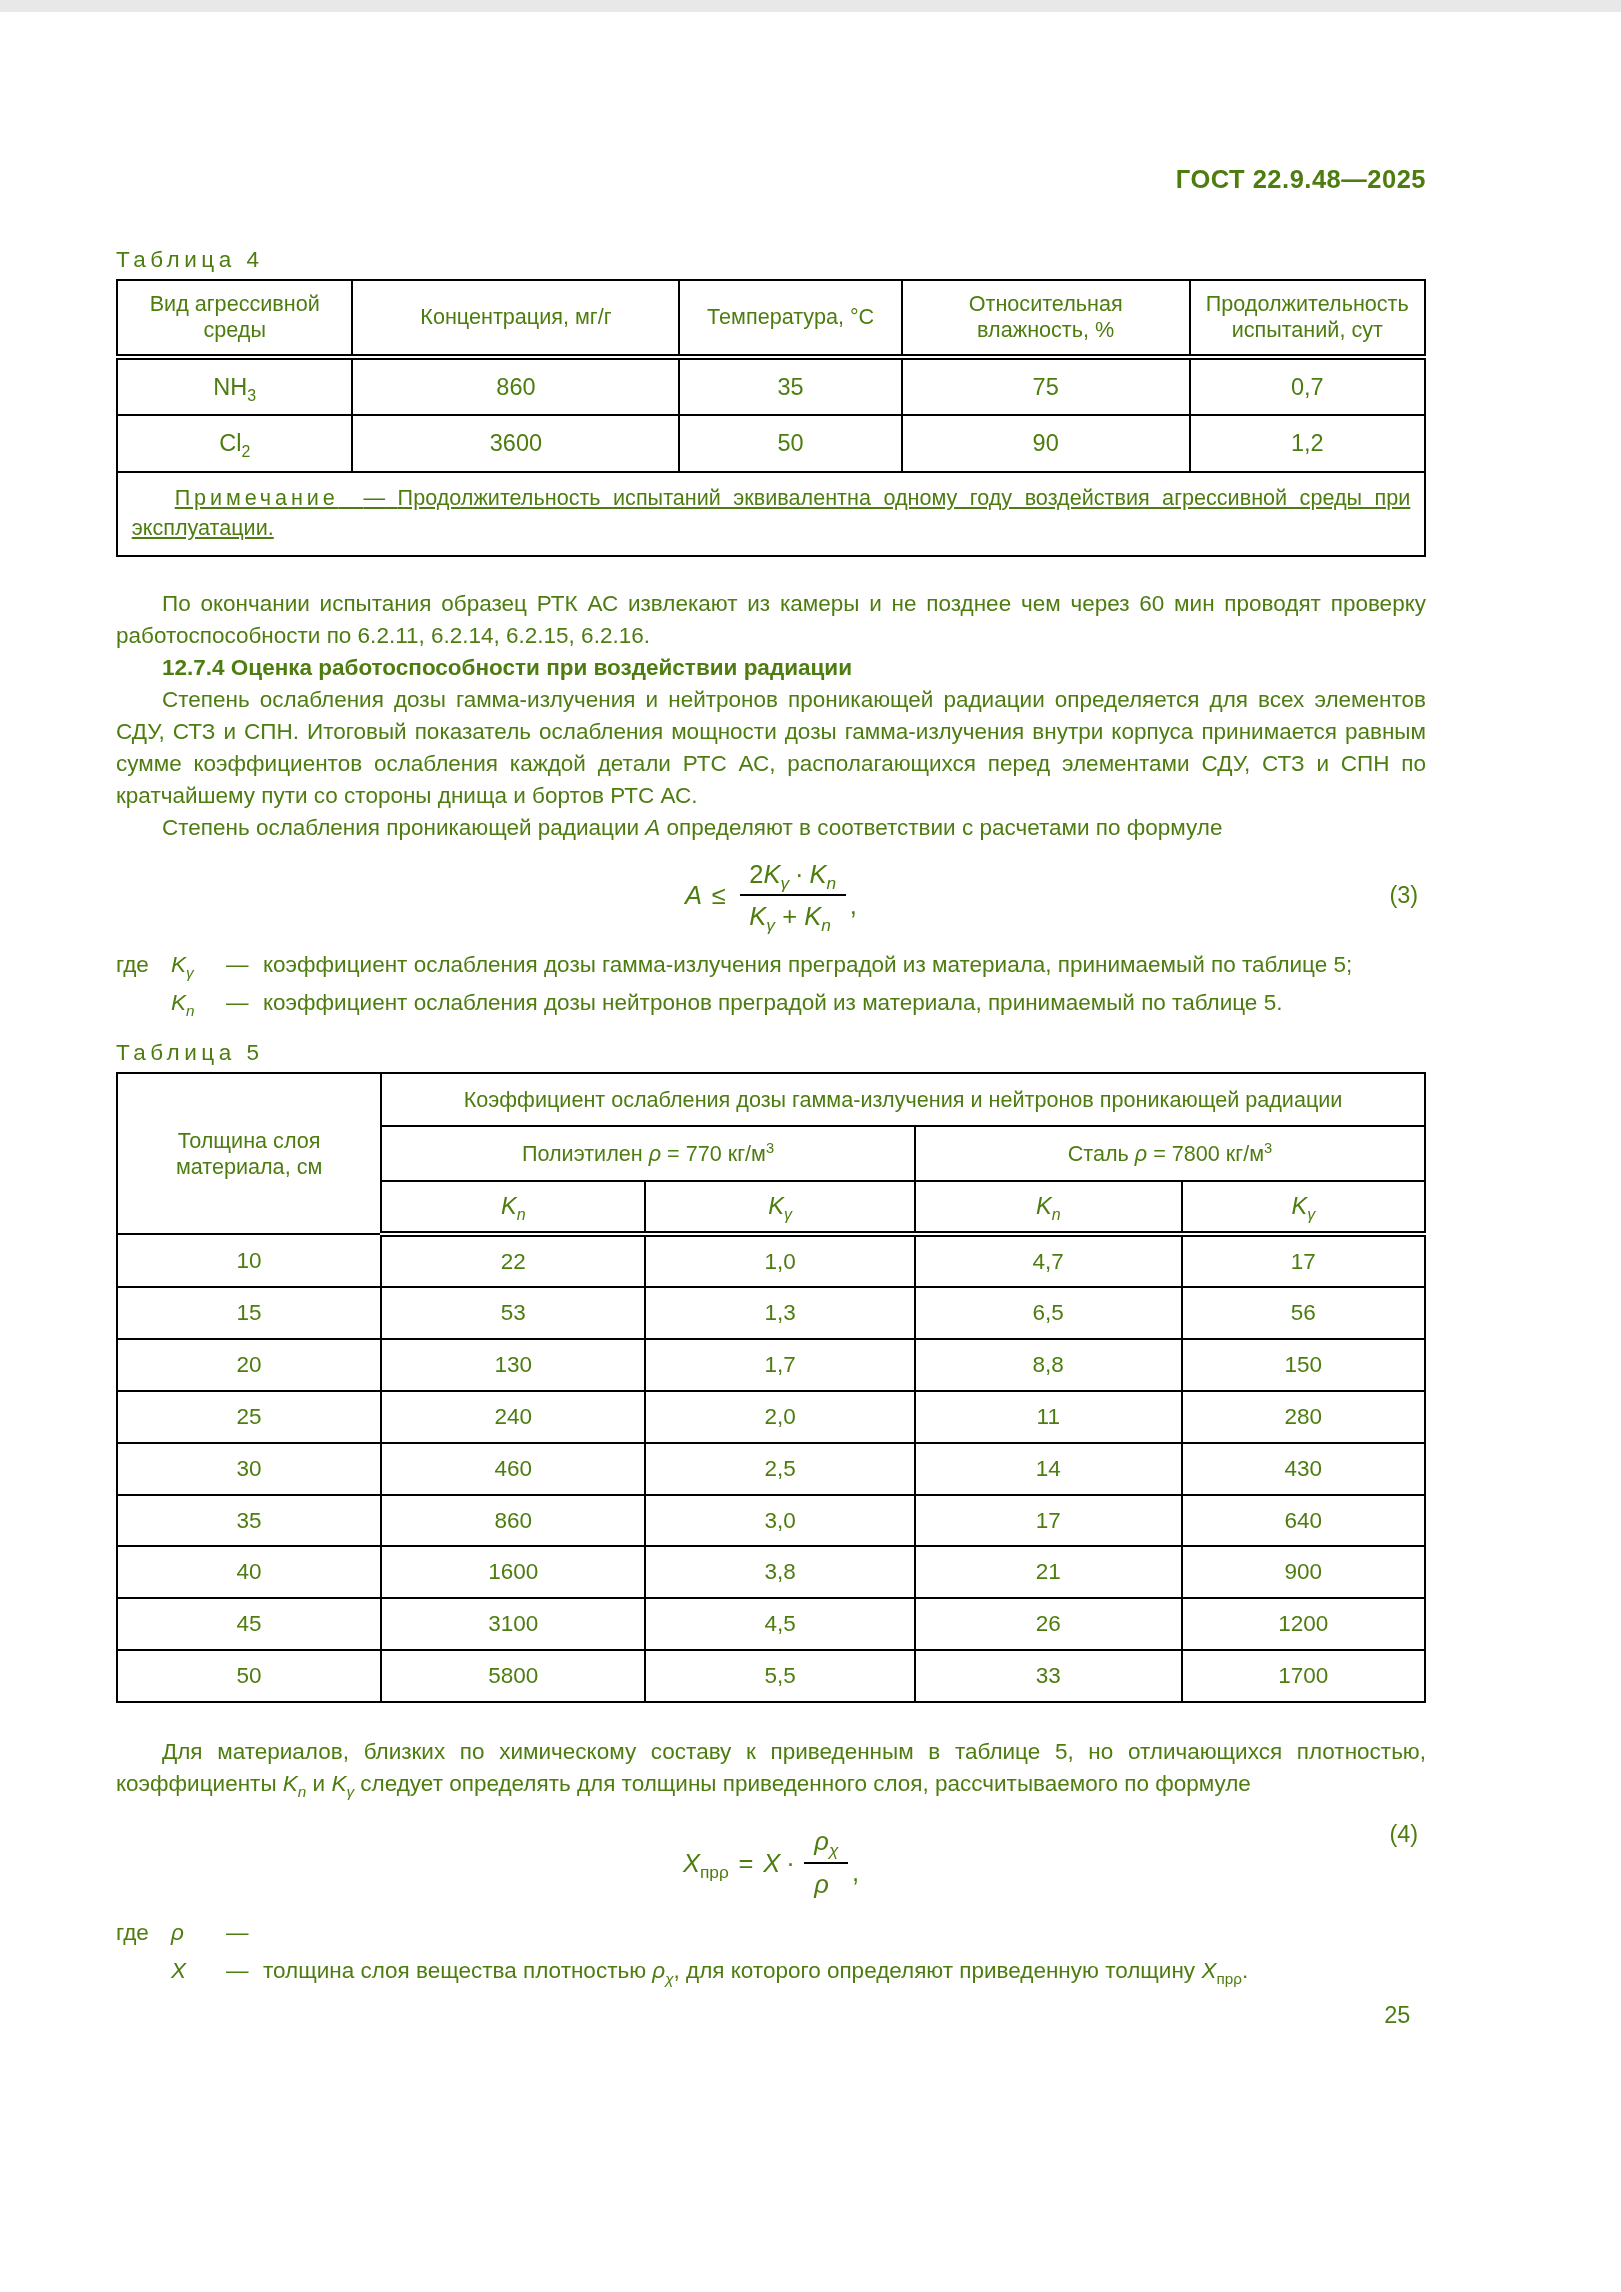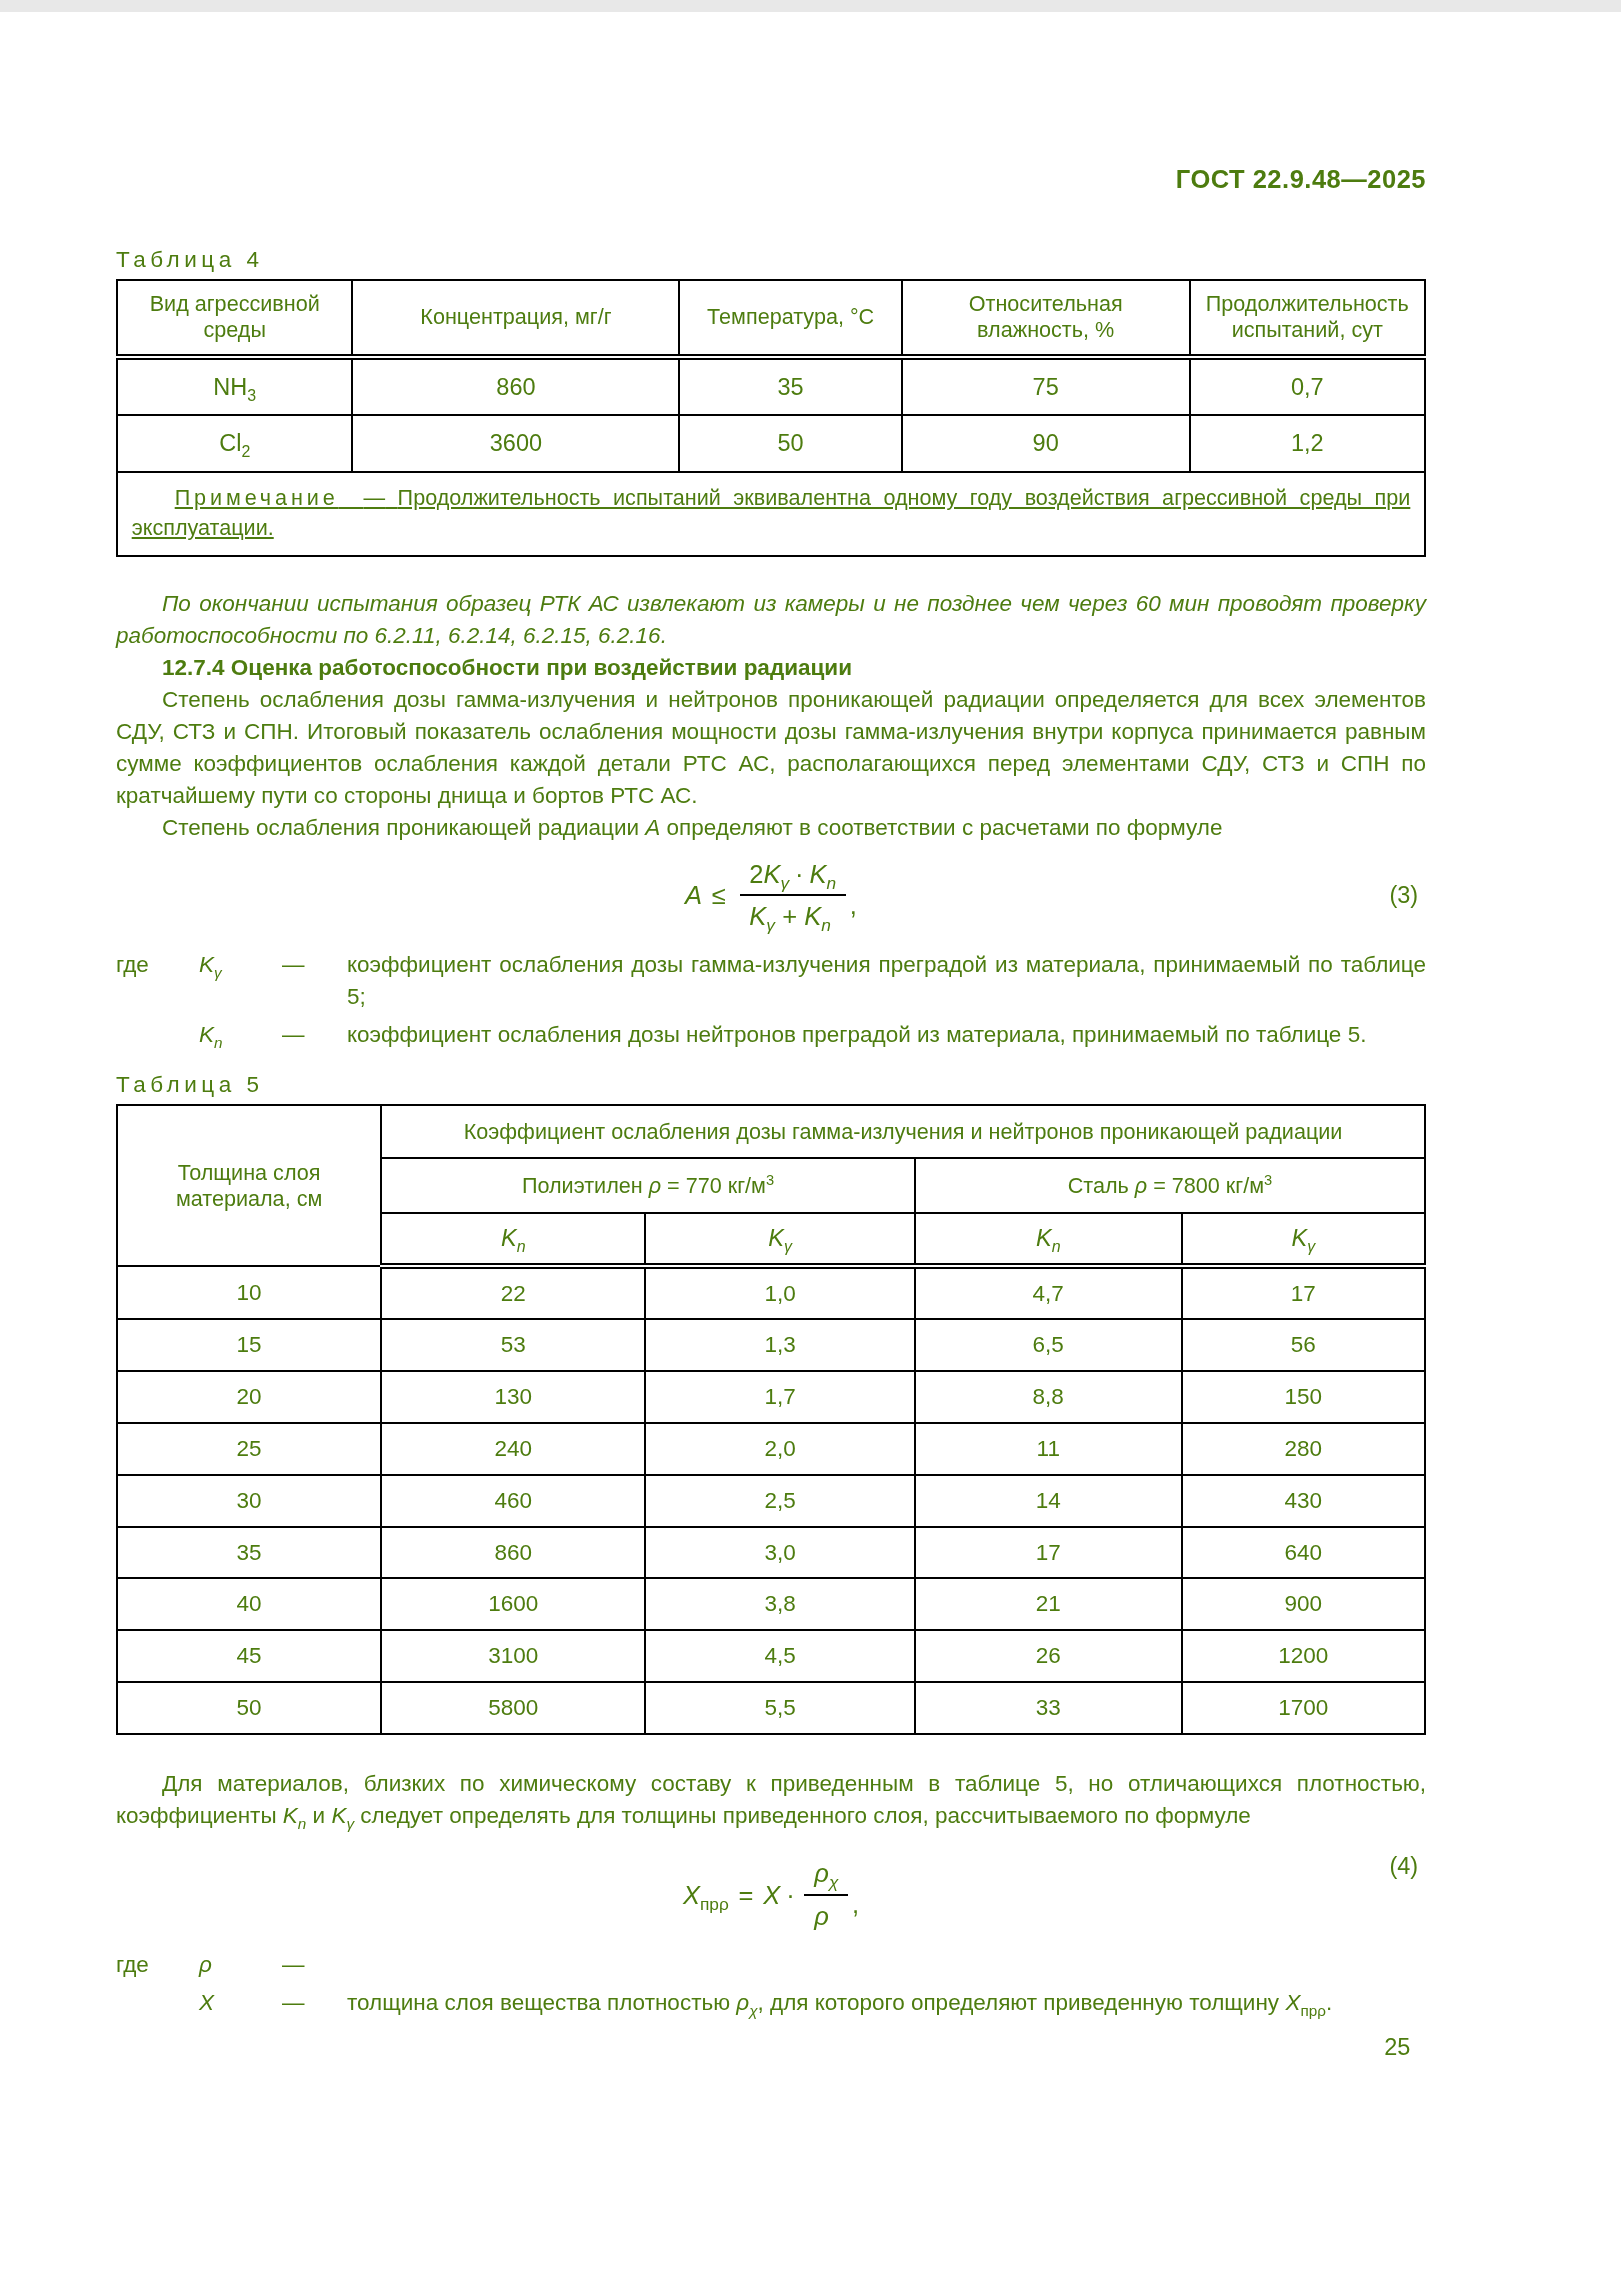--- a/index.html
+++ b/index.html
@@ -34,40 +34,40 @@
   .t5-group td { height:45px; }
   .t5-k td { height:41px; font-size:23.5px; }
   .t5-row td { height:42px; font-size:22.5px; }
 
   sub { font-size:68%; line-height:0; }
   sup { font-size:68%; line-height:0; }
   .it { font-style:italic; }
 
   
   .para { font-size:22.5px; line-height:32px; text-align:justify; text-indent:46px; margin:0; }
-  .p1 { margin-top:31px;font-style:italic; }
+  .p1 { margin-top:31px; }
   .heading { font-weight:bold; text-align:left; }
   .pformula { margin-top:0; }
 
   
   .formula-row { position:relative; display:flex; align-items:center; justify-content:center;
                  margin-top:13.7px; font-size:25.5px; }
   .formula-row.f4 { margin-top:25.5px; }
   .f-label { position:absolute; right:7.8px; top:50%; transform:translateY(-50%); font-size:23.5px; }
   .f-label.top { top:-3.9px; transform:none; }
   .rel { margin:0 9.8px; }
   .frac { display:inline-block; vertical-align:middle; text-align:left; margin:0 3.9px; }
   .frac .num { display:block; padding:2px 9.8px 5.9px; border-bottom:2px solid #000; }
   .frac .den { display:block; padding:5.9px 9.8px 2px; }
   .f-comma { align-self:flex-end; padding-bottom:13.7px; }
   .mdot { margin:0 5.9px; }
 
   
   .where-block { margin-top:15.7px; }
-  .where { display:flex; align-items:flex-start; font-size:22.5px; line-height:32px; margin-bottom:5.9px;gap:28px; }
+  .where { display:flex; align-items:flex-start; font-size:22.5px; line-height:32px; margin-bottom:5.9px; }
   .w-lead { flex:0 0 55px; }
   .w-term { flex:0 0 55px; font-style:italic; }
   .w-term sub { font-style:italic; }
   .w-dash { flex:0 0 37px; text-align:left; }
   .w-def { flex:1; text-align:justify; }
 
   .page-number { text-align:right; font-size:23.5px; margin-top:15.7px; padding-right:15.7px; }
 </style>
 </head>
 <body>

